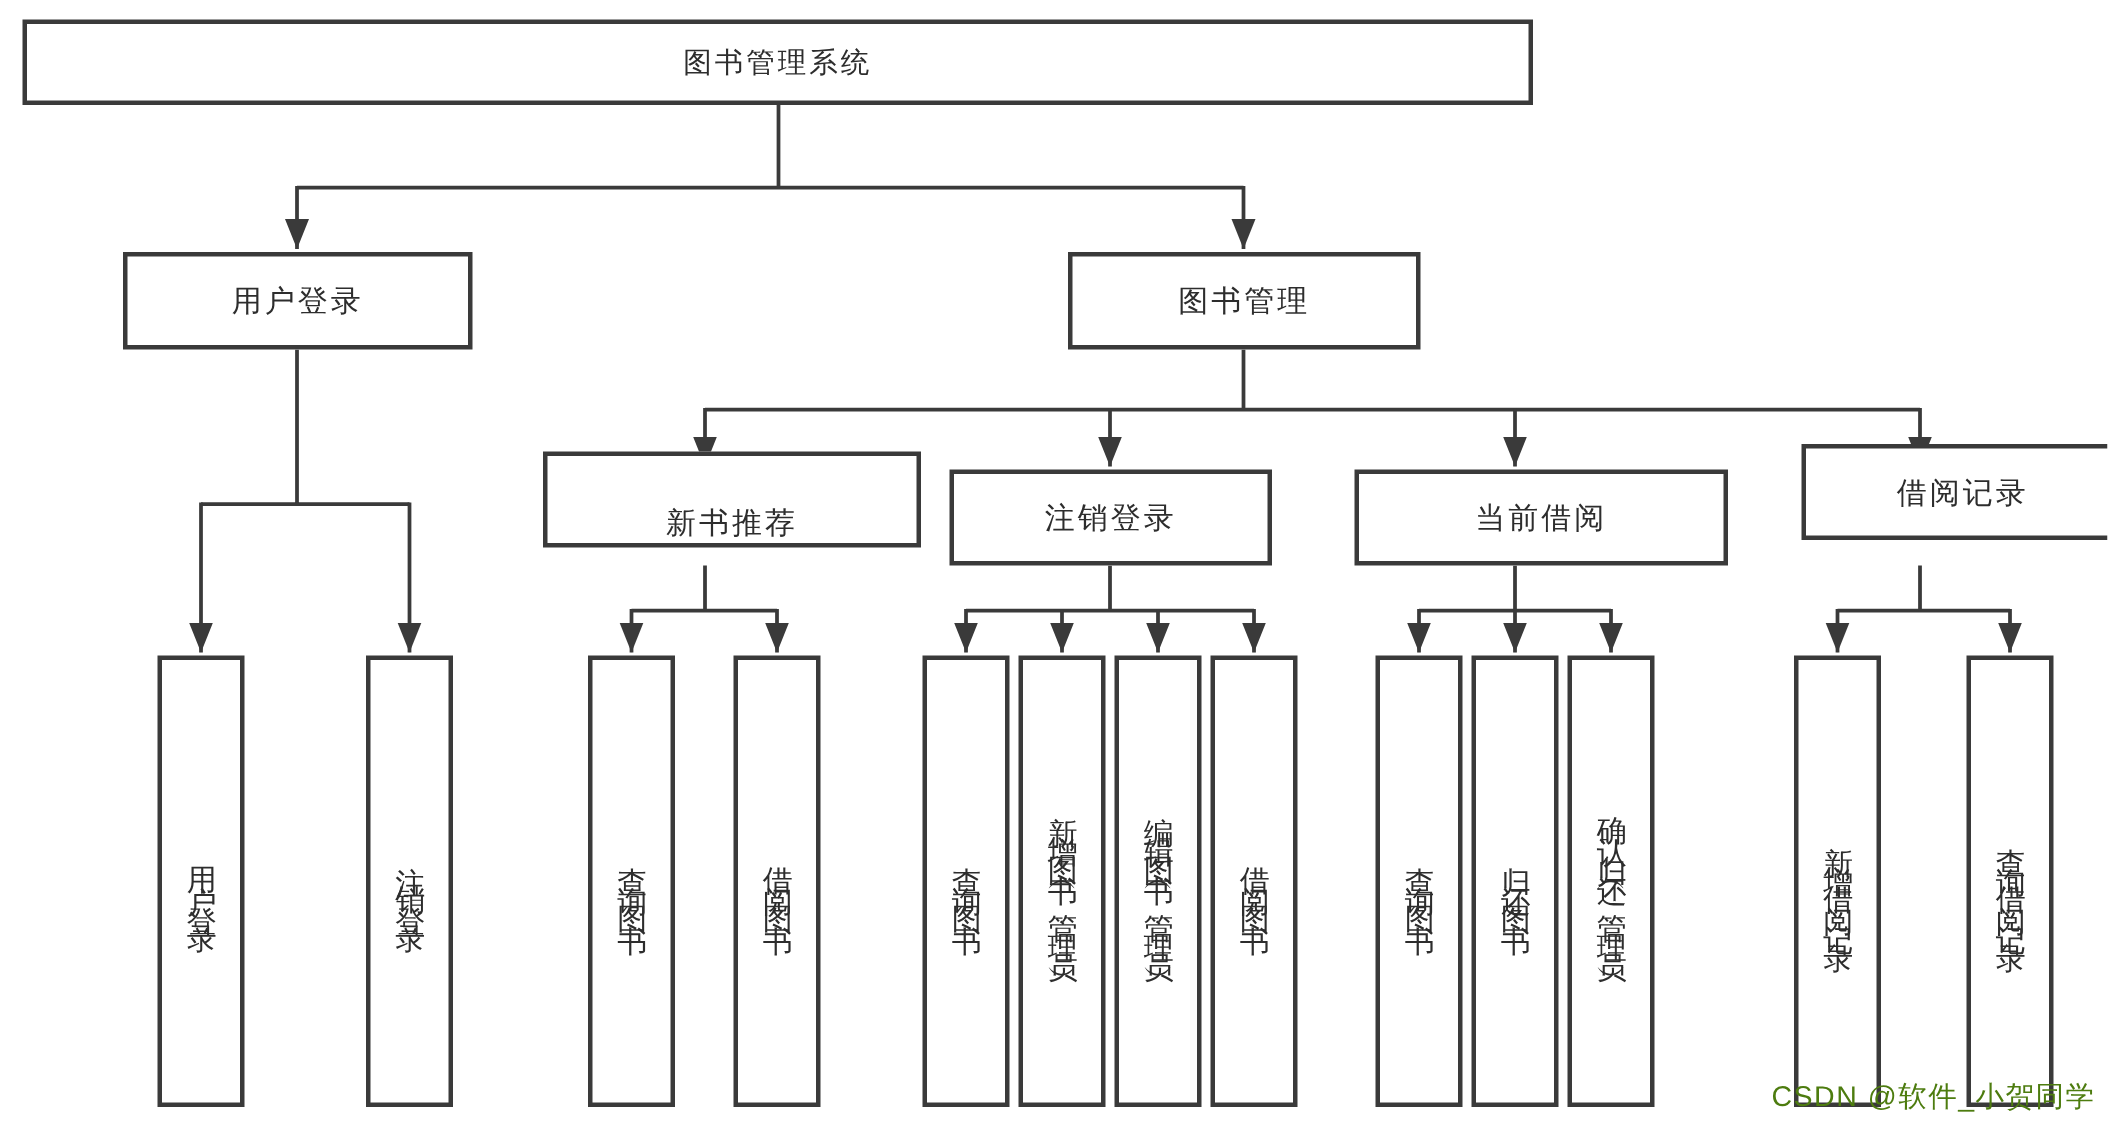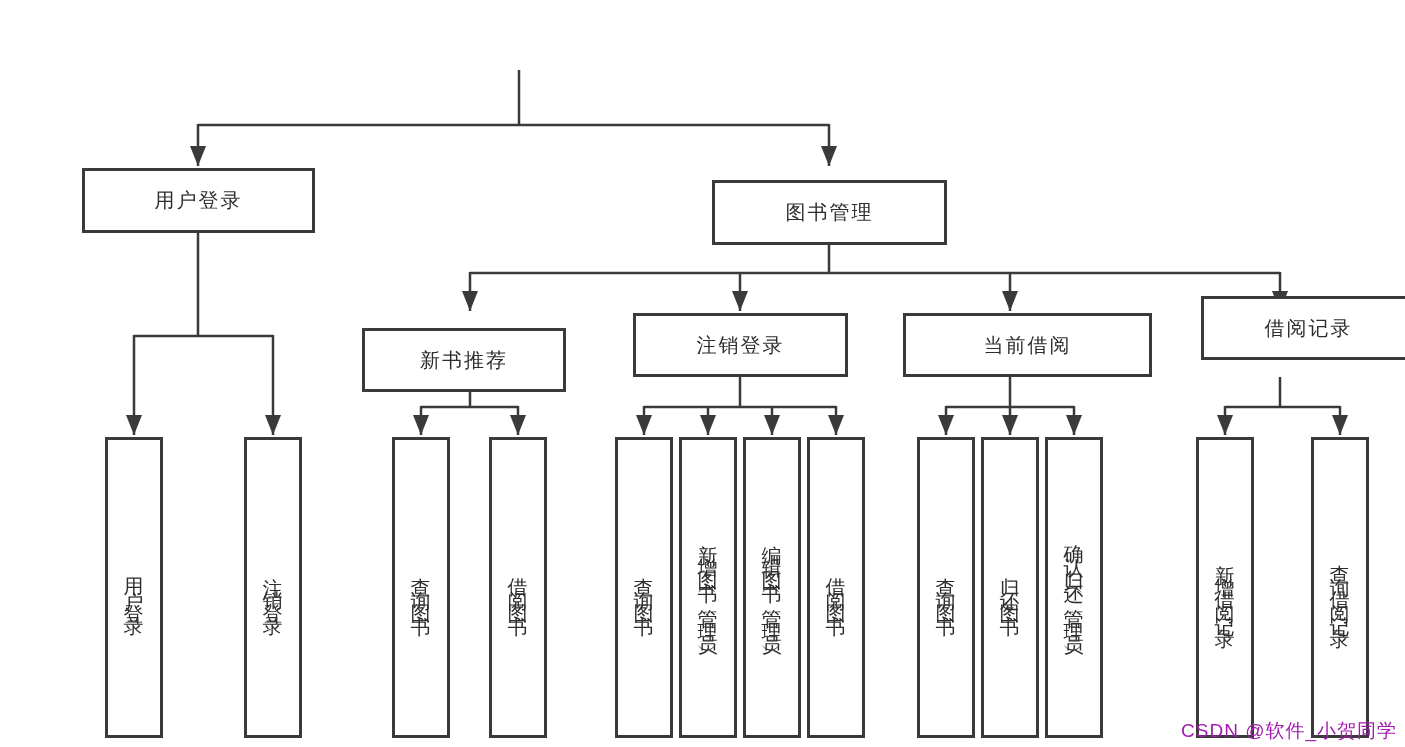--- a/index.html
+++ b/index.html
@@ -39,21 +39,21 @@
     font-size: 20px;
     letter-spacing: 13px;
     line-height: 1;
   }
   .watermark {
     position: absolute;
     right: 8px;
     bottom: 3px;
     font-size: 19px;
     letter-spacing: 1px;
-    color: #a21caf;
+    color: #4d7c0f;
     z-index: 5;
     white-space: nowrap;
   }
 </style>
 </head>
 <body>
 
 <div id="canvas">
 
   <svg id="wires" viewBox="0 0 1405 747" xmlns="http://www.w3.org/2000/svg">
@@ -106,29 +106,32 @@
       </g>
 
       <g>
         <path d="M1280,377 V407 M1225,407 H1340"></path>
         <line x1="1225" y1="406" x2="1225" y2="435" marker-end="url(#ah)"></line>
         <line x1="1340" y1="406" x2="1340" y2="435" marker-end="url(#ah)"></line>
       </g>
     </g>
   </svg>
 
+  <div class="node root" style="left:15px; top:13px; width:1007px; height:57px;">
+    <span class="h-label">图书管理系统</span>
+  </div>
 
   <div class="node" style="left:82px; top:168px; width:233px; height:65px;">
     <span class="h-label">用户登录</span>
   </div>
-  <div class="node" style="left:712px; top:180px; width:235px; height:65px;">
+  <div class="node" style="left:712px; top:168px; width:235px; height:65px;">
     <span class="h-label">图书管理</span>
   </div>
 
-  <div class="node" style="left:362px; top:328px; width:204px; height:64px;">
+  <div class="node" style="left:362px; top:301px; width:252px; height:64px;align-items:flex-end;">
     <span class="h-label">新书推荐</span>
   </div>
   <div class="node" style="left:633px; top:313px; width:215px; height:64px;">
     <span class="h-label">注销登录</span>
   </div>
   <div class="node" style="left:903px; top:313px; width:249px; height:64px;">
     <span class="h-label">当前借阅</span>
   </div>
   <div class="node" style="left:1173px; top:296px; width:215px; height:64px;margin-left:28px;">
     <span class="h-label">借阅记录</span>

